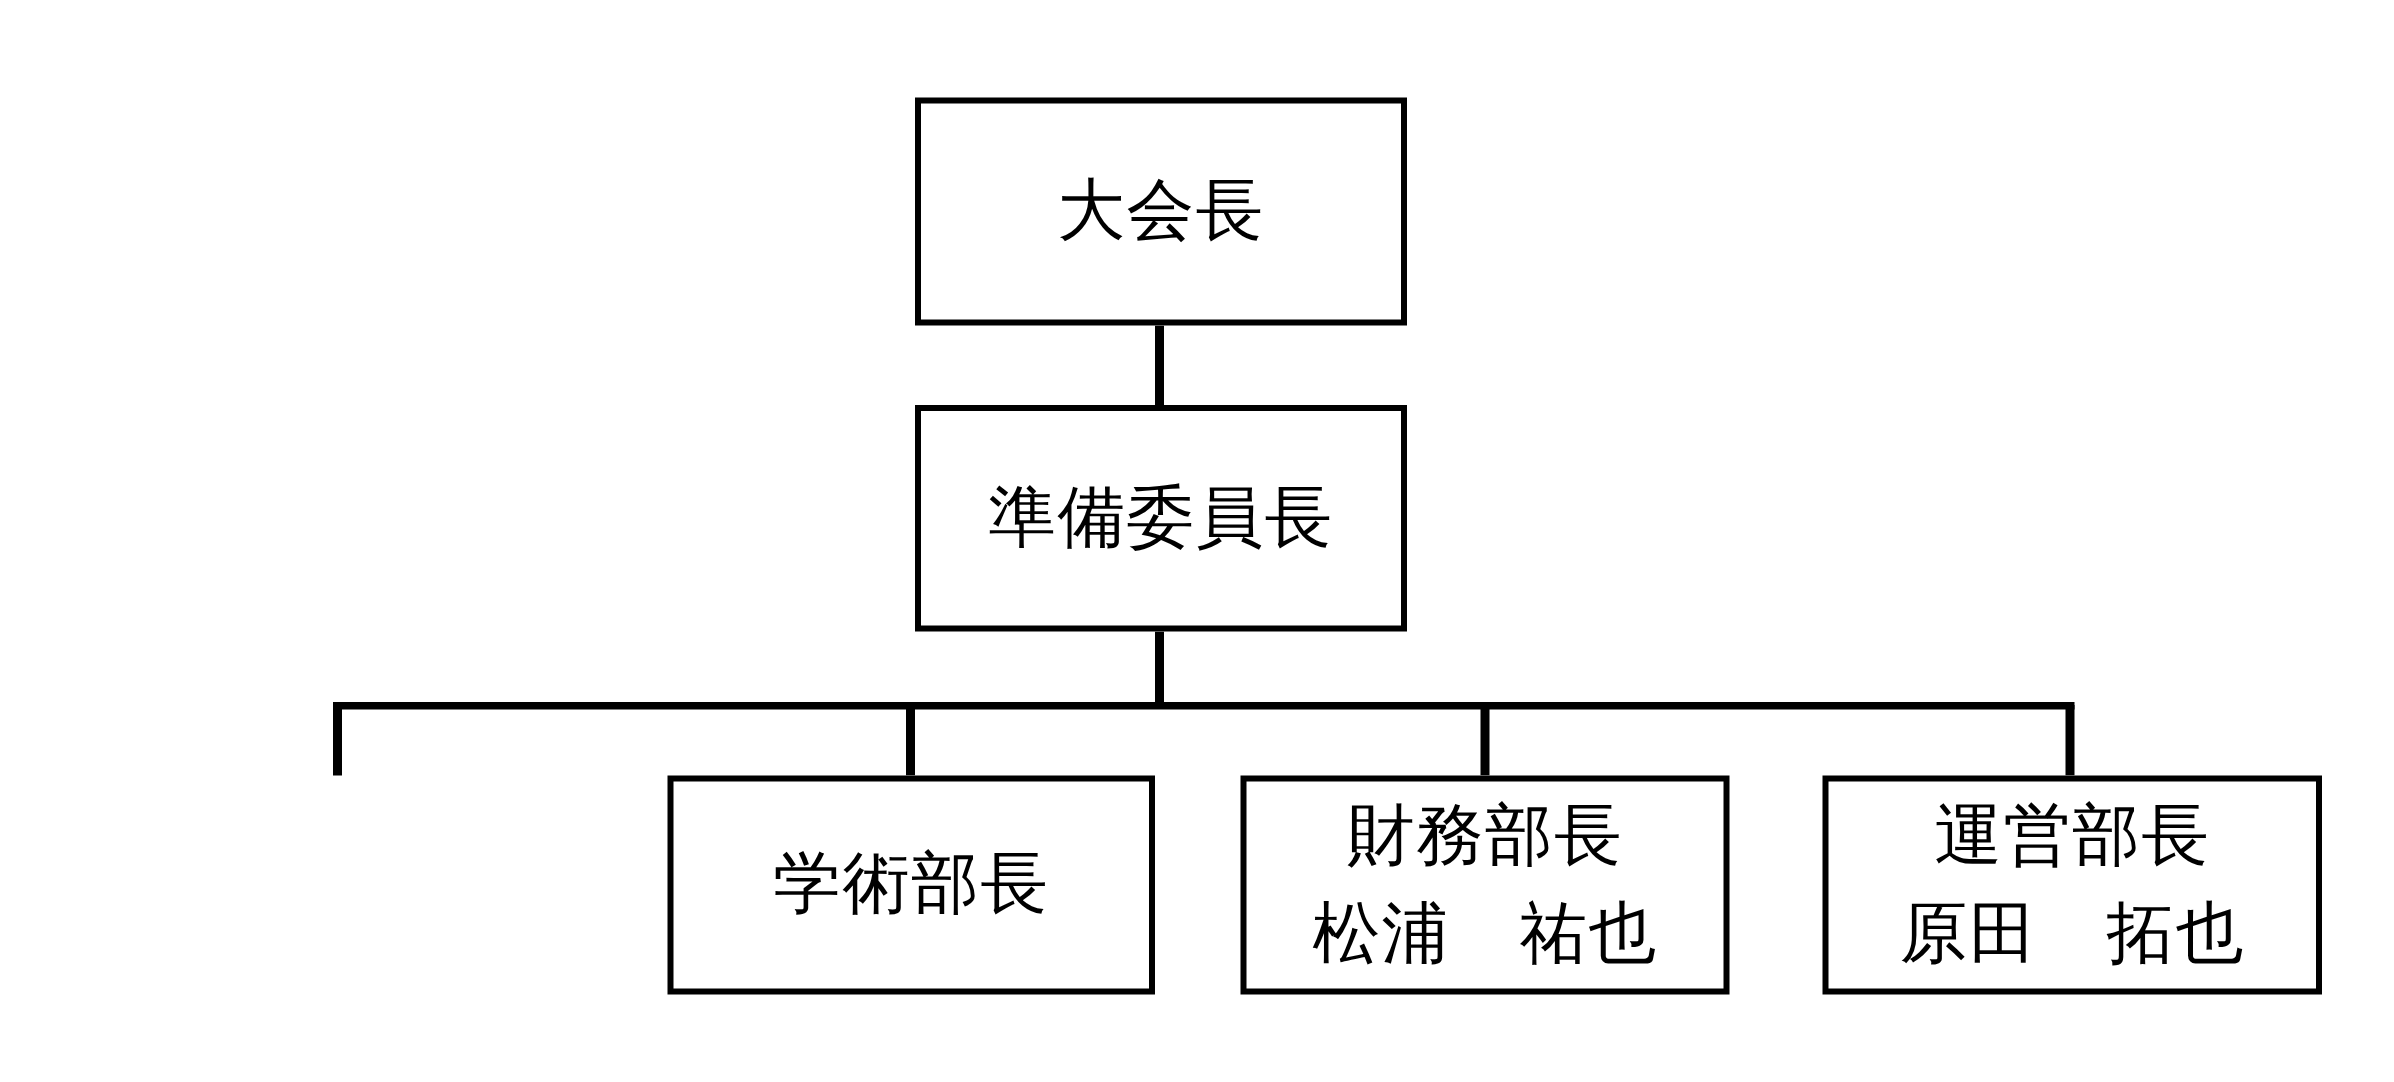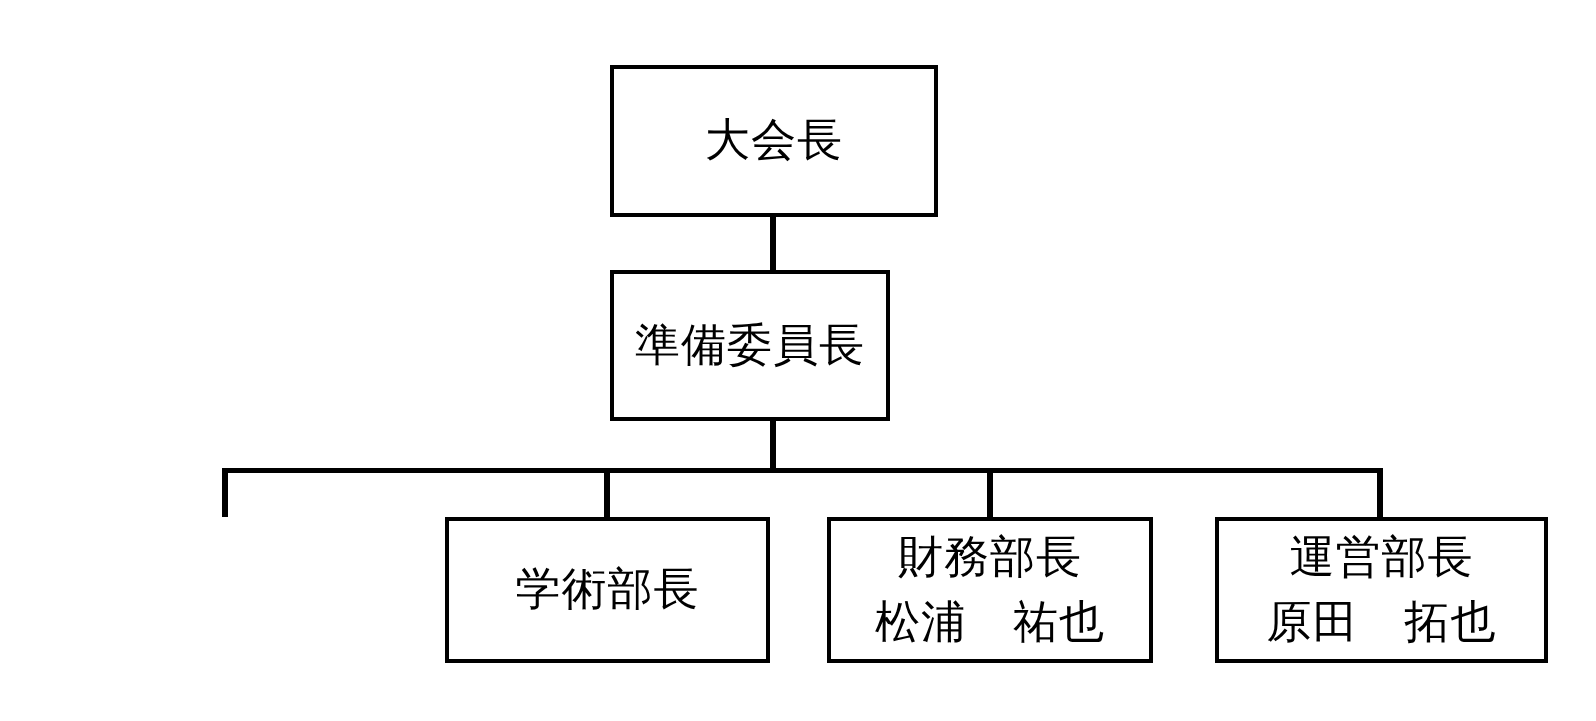--- a/index.html
+++ b/index.html
@@ -29,21 +29,21 @@
     line-height: 1.1;
     white-space: pre;
     letter-spacing: 1px;
   }
   .connector {
     position: absolute;
     background: #000000;
   }
   
   .pos-root   { left: 610px; top: 65px;  width: 328px; height: 152px; }
-  .pos-chair  { left: 610px; top: 270px; width: 280px; height: 151px; }
+  .pos-chair  { left: 610px; top: 270px; width: 328px; height: 151px; }
   .pos-dept0  { left: 62px;   top: 517px; width: 327px; height: 146px; }
   .pos-dept1  { left: 445px;  top: 517px; width: 325px; height: 146px; }
   .pos-dept2  { left: 827px;  top: 517px; width: 326px; height: 146px; }
   .pos-dept3  { left: 1215px; top: 517px; width: 333px; height: 146px; }
   
   .conn-root-chair { left: 770px; top: 217px; width: 6px; height: 53px; }
   .conn-chair-rail { left: 770px; top: 421px; width: 6px; height: 47px; }
   .conn-rail       { left: 222px; top: 468px; width: 1161px; height: 5px; }
   .conn-drop0      { left: 222px;  top: 470px; width: 6px; height: 47px; }
   .conn-drop1      { left: 604px;  top: 470px; width: 6px; height: 47px; }

